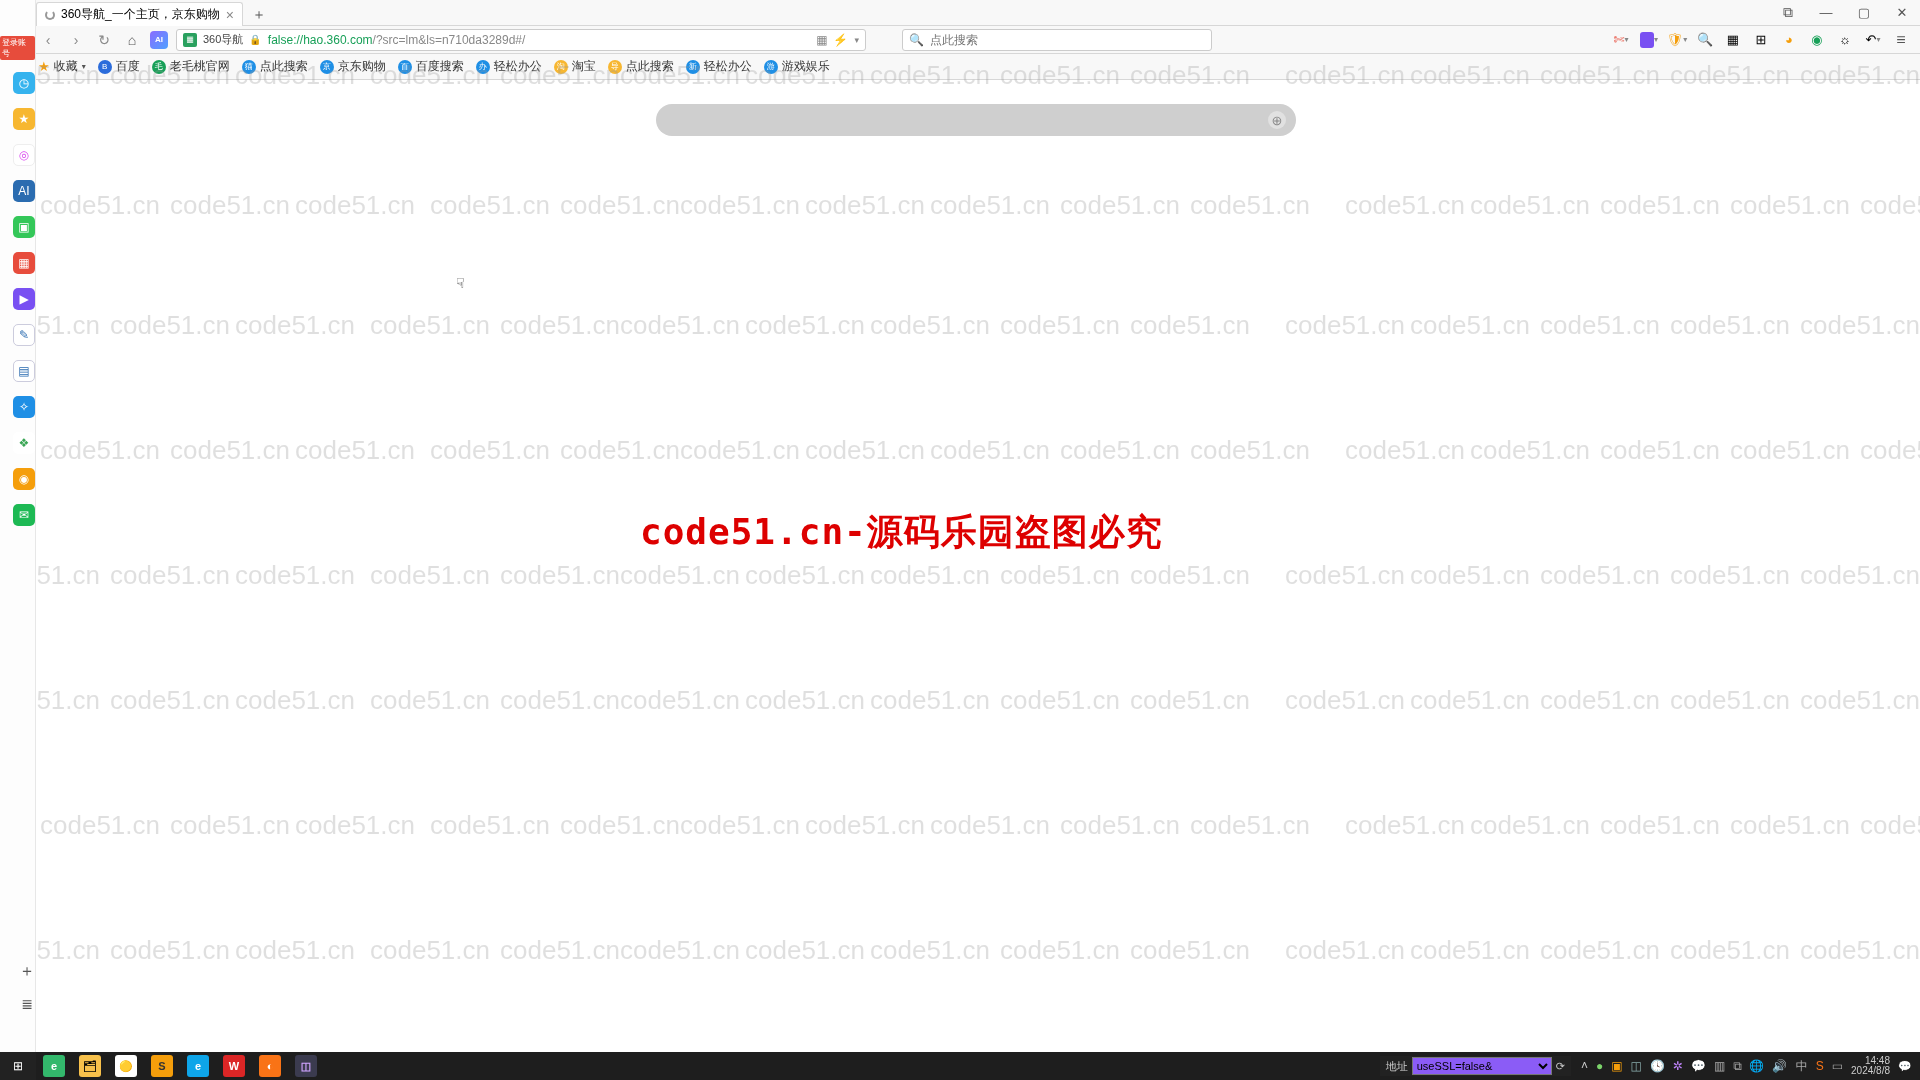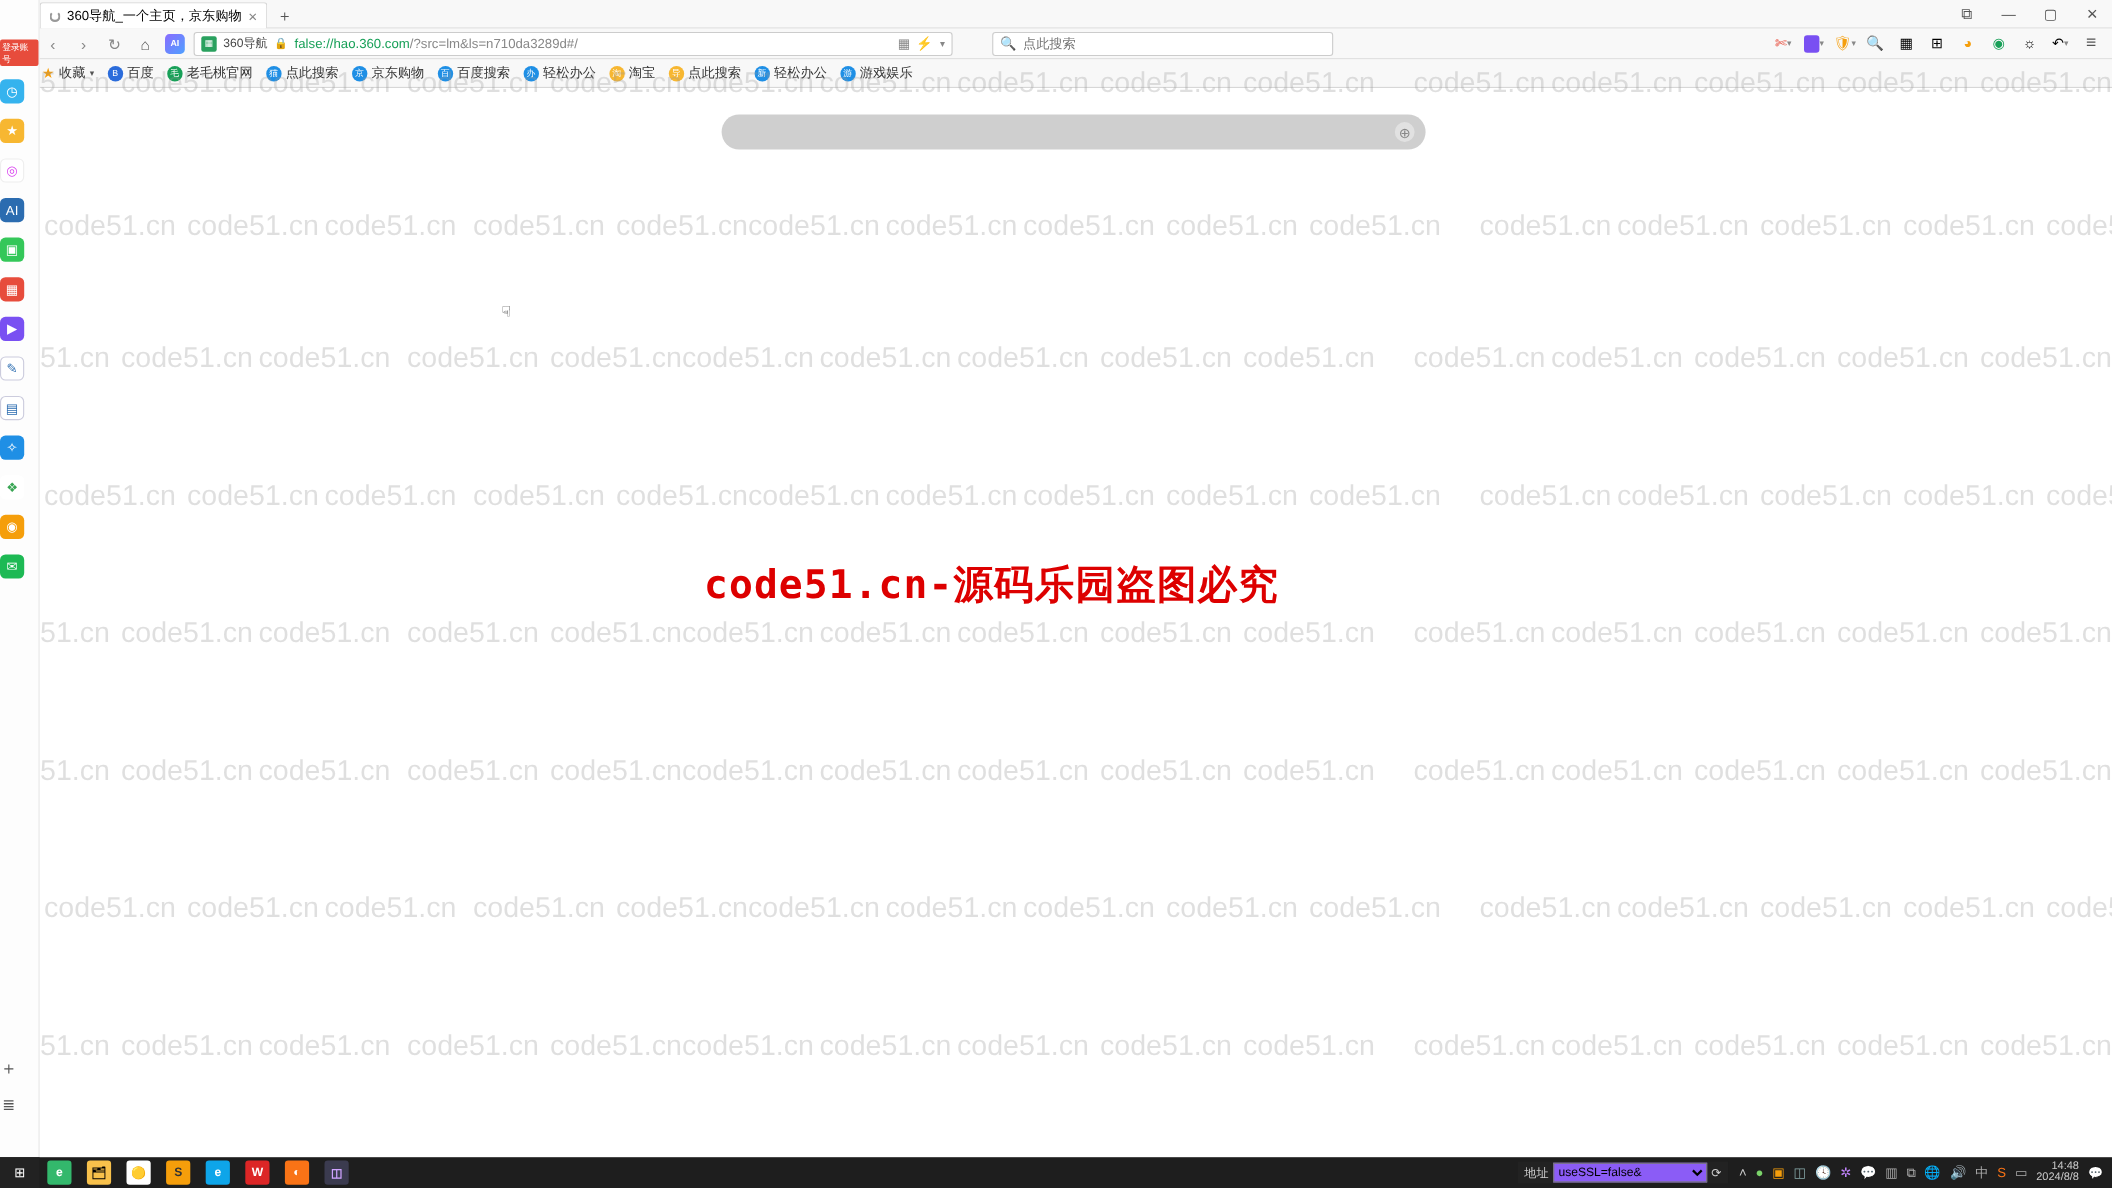--- a/index.html
+++ b/index.html
@@ -51,21 +51,21 @@
 
 
 .bookmarks { height: 26px; background: #f8f8f8; border-bottom: 1px solid #d7d7d7; display:flex; align-items:center; padding: 0 6px 0 38px; gap: 12px; font-size: 12px;}
 .fav { display:flex; align-items:center; gap:4px; color:#333;}
 .fav .star { color:#f59e0b; font-size:13px; }
 .fav .drop { color:#555; font-size:8px;}
 .bm-item { display:flex; align-items:center; gap:4px; color:#333; font-size:12px;}
 .bm-item .circ { width:14px; height:14px; border-radius:50%; display:flex; align-items:center; justify-content:center; font-size:8px; color:#fff;}
 
 
-.left-strip { position: absolute; left: 0; top: 0; width: 36px; height: calc(100% - 28px); background: #fdfdfd; border-right: 1px solid #e7e7e7; z-index:3; display:flex; flex-direction:column; align-items:flex-start; }
+.left-strip { position: absolute; left: 0; top: 0; width: 36px; height: calc(100% - 28px); background: #fdfdfd; border-right: 1px solid #e7e7e7; z-index:3; display:flex; flex-direction:column; align-items:flex-end; }
 .left-strip .tag { font-size:8px; background:#e74c3c; color:#fff; padding:1px 2px; border-radius:2px; margin-top:36px;}
 .ls-icons { display:flex; flex-direction:column; gap:14px; margin-top:12px; align-items:center;}
 .ls-ic { width:22px; height:22px; border-radius:5px; display:flex; align-items:center; justify-content:center; font-size:12px; color:#fff;}
 .ls-bottom { margin-top:auto; margin-bottom:40px; display:flex; flex-direction:column; gap:14px; align-items:center;}
 .ls-bottom .pls { font-size:16px; color:#555;}
 .ls-bottom .bars { color:#555; font-size:14px;}
 
 
 .page { position:absolute; left:36px; right:0; top:80px; bottom:28px; background:#fff; z-index:0; }
 .pill { position:absolute; left:620px; top:24px; width:640px; height:32px; border-radius:16px; background:#cfcfcf; }

